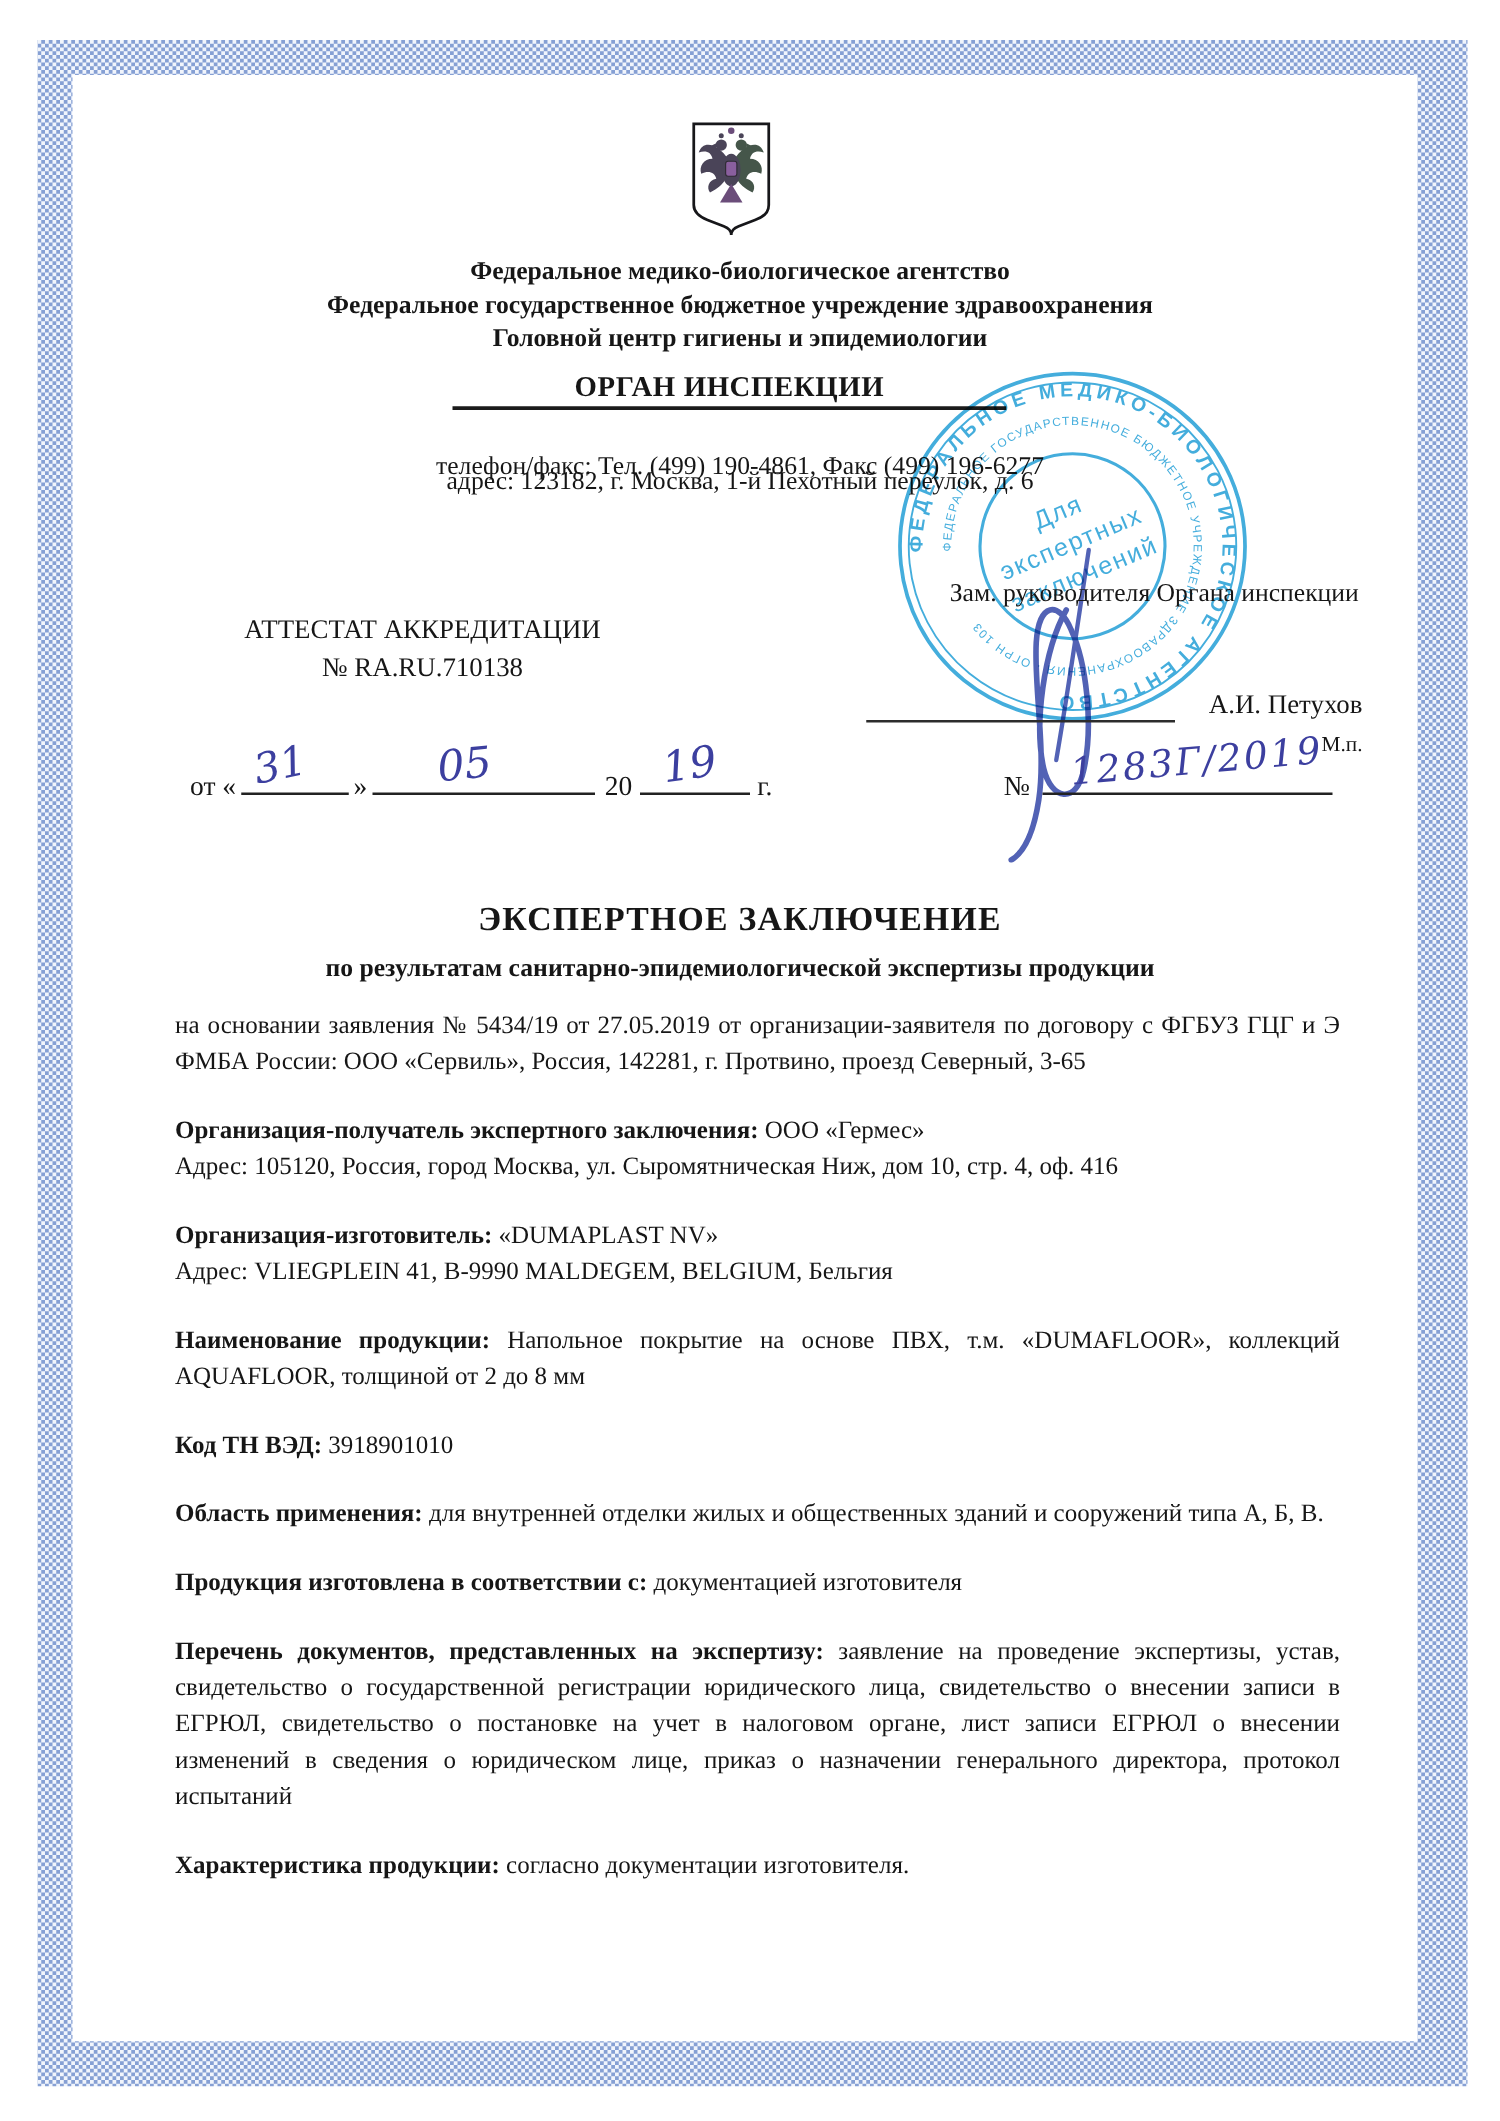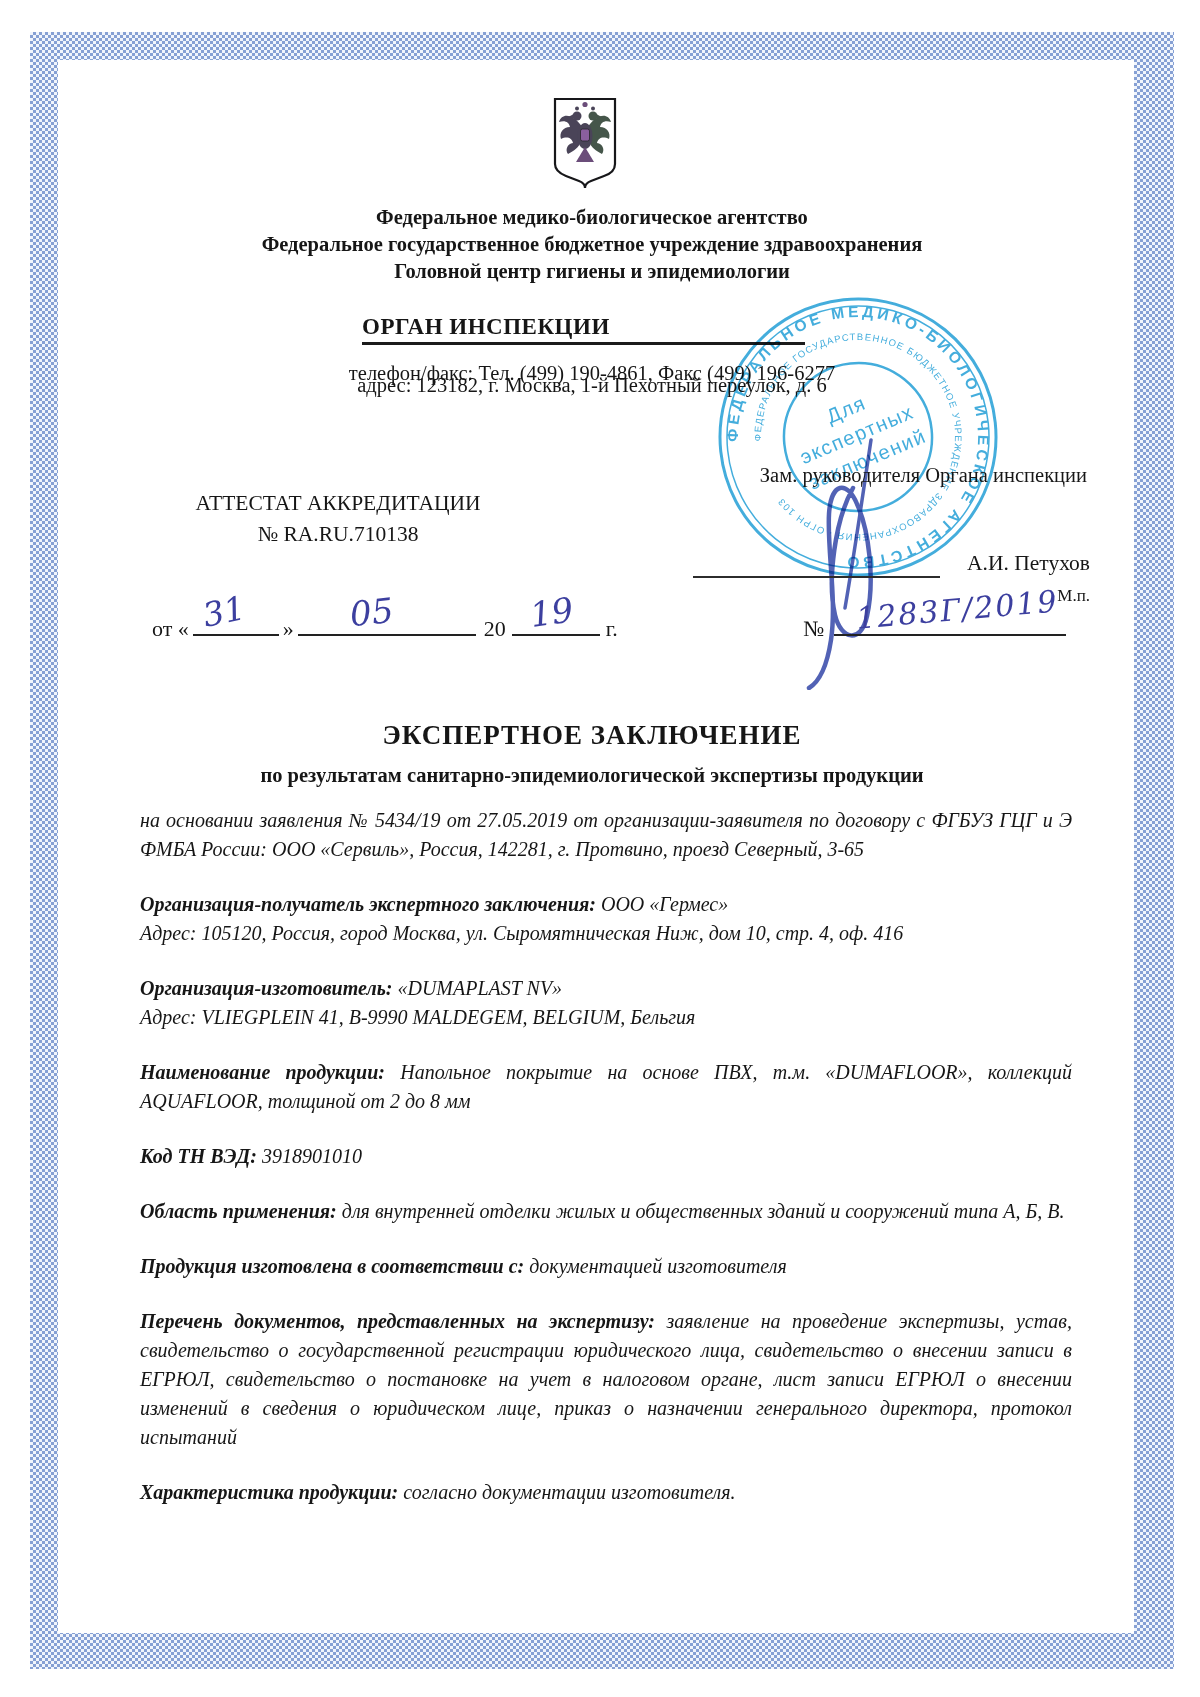--- a/index.html
+++ b/index.html
@@ -7,21 +7,21 @@
         font-family:"Liberation Serif", serif;color:#161616;}
   
   .frame{position:absolute;left:30px;top:32px;right:26px;bottom:28px;
          background:conic-gradient(#86a0d4 25%, #f1f5fc 25% 50%, #86a0d4 50% 75%, #f1f5fc 75%);
          background-size:6px 6px;}
   .frame-inner{position:absolute;left:28px;top:28px;right:40px;bottom:36px;background:#ffffff;}
   .abs{position:absolute;}
   .center{text-align:center;}
   .hdr-lines{left:80px;top:204px;width:1024px;font-weight:bold;font-size:20.5px;line-height:27px;}
   .emblem{left:550px;top:96px;width:70px;height:92px;}
-  .inspection{left:362px;top:314px;width:443px;font-weight:bold;font-size:23px;
+  .inspection{left:362px;top:297px;width:443px;text-align:center;font-weight:bold;font-size:23px;
               border-bottom:3px solid #1b1b1b;padding-bottom:2px;letter-spacing:0.5px;}
   .addr{left:80px;top:334px;width:1024px;font-size:20.5px;margin-top:40px;}
   .phone{left:80px;top:362px;width:1024px;font-size:20.5px;}
   .accred{left:168px;top:488px;width:340px;text-align:center;font-size:21.5px;line-height:31px;}
   .approval{left:640px;top:460px;width:447px;text-align:right;font-size:21px;line-height:31px;}
   .approval .pos{font-size:20.5px;}
   .sig-line{left:693px;top:576px;width:247px;border-top:2px solid #2c2c2c;height:0;}
   .sig-name{left:940px;top:551px;width:150px;text-align:right;font-size:21.5px;}
   .seal-note{left:1005px;top:586px;width:85px;text-align:right;font-size:17px;}
   .date-line{left:152px;top:608px;font-size:22px;display:flex;align-items:baseline;}
@@ -32,21 +32,21 @@
   .b-year{width:88px;margin:0 6px;}
   .b-num{width:232px;margin-left:10px;}
   .hw{font-family:"DejaVu Serif", serif;font-style:italic;color:#3c3f9f;position:absolute;white-space:nowrap;}
   .hw-day{left:10px;top:-16px;font-size:33px;transform:rotate(-12deg);}
   .hw-month{left:52px;top:-16px;font-size:34px;transform:rotate(-6deg);}
   .hw-year{left:18px;top:-16px;font-size:34px;transform:rotate(-8deg);}
   .hw-num{left:22px;top:-16px;font-size:30px;transform:rotate(-5deg);letter-spacing:2px;}
   .doc-title{left:80px;top:720px;width:1024px;text-align:center;font-weight:bold;font-size:27px;letter-spacing:1px;}
   .doc-subtitle{left:80px;top:764px;width:1024px;text-align:center;font-weight:bold;font-size:20.5px;}
   .body-text{left:140px;top:806px;width:944px;font-size:20px;line-height:29px;text-align:justify;}
-  .body-text .block{margin:0 12px 26px 0;font-style:italic;}
+  .body-text .block{margin:0 12px 26px 0;}
   .lbl{font-weight:bold;}
   .stamp{left:713px;top:292px;width:290px;height:290px;mix-blend-mode:multiply;opacity:0.88;
          transform:rotate(-6deg);}
   .signature{left:775px;top:430px;width:170px;height:260px;mix-blend-mode:multiply;opacity:0.9;}
 </style>
 </head>
 <body>
 
 <div class="page">
 

